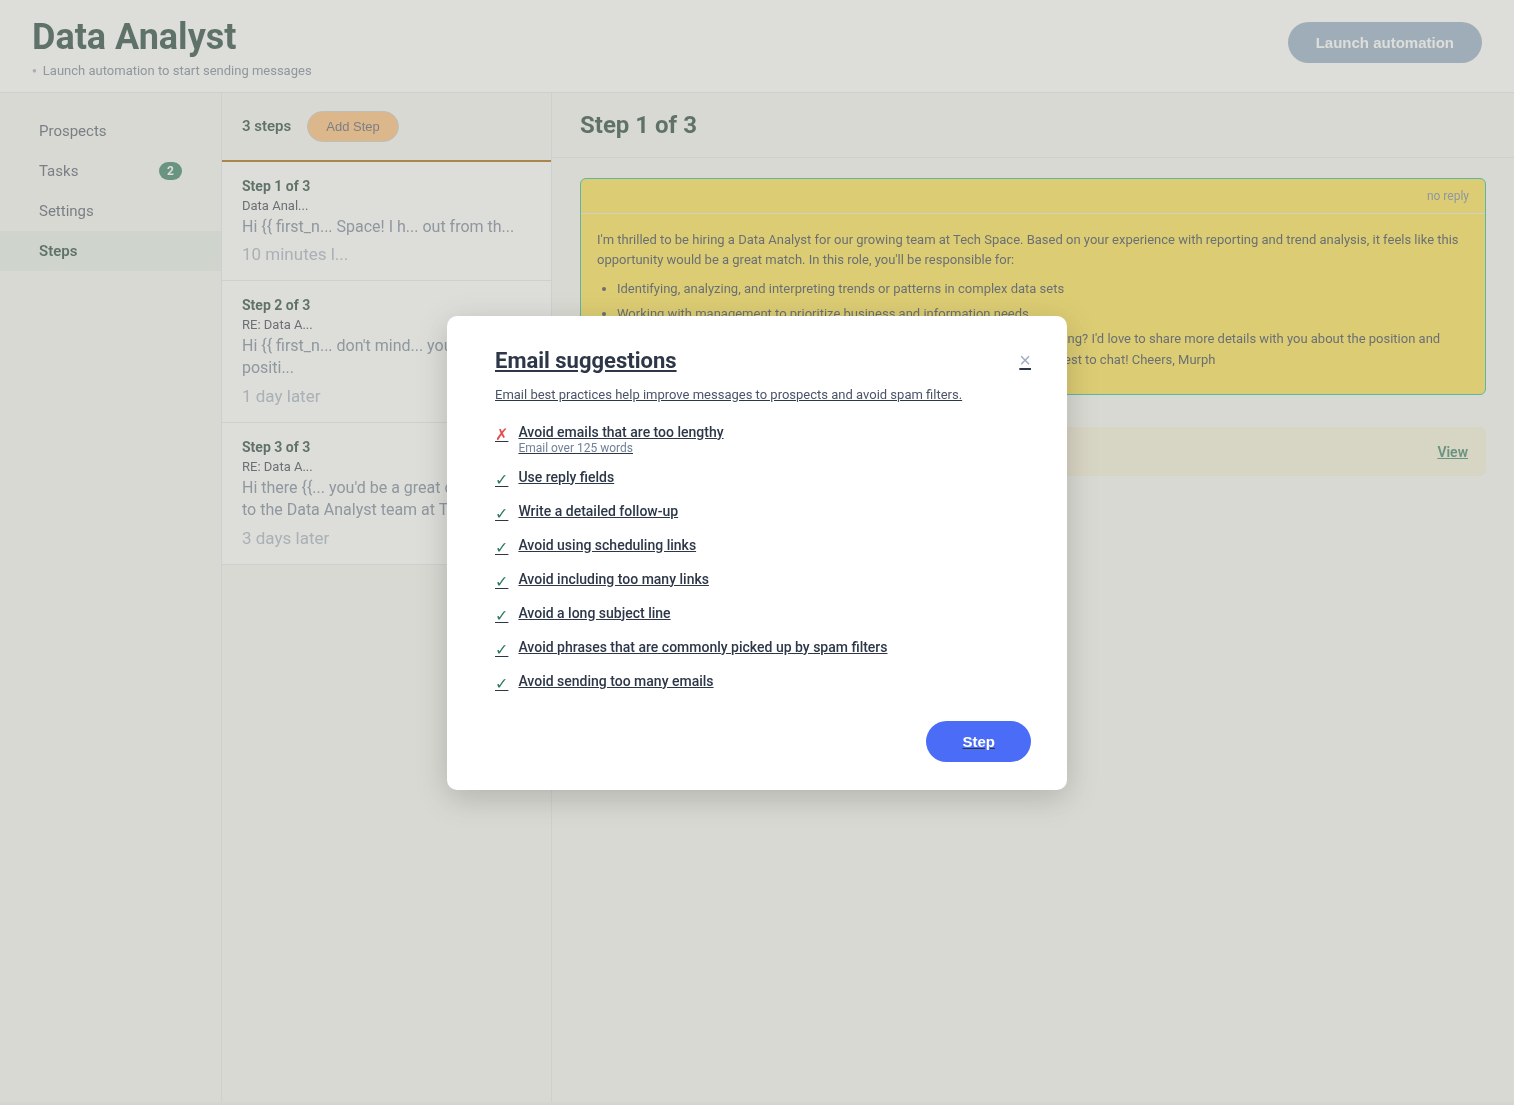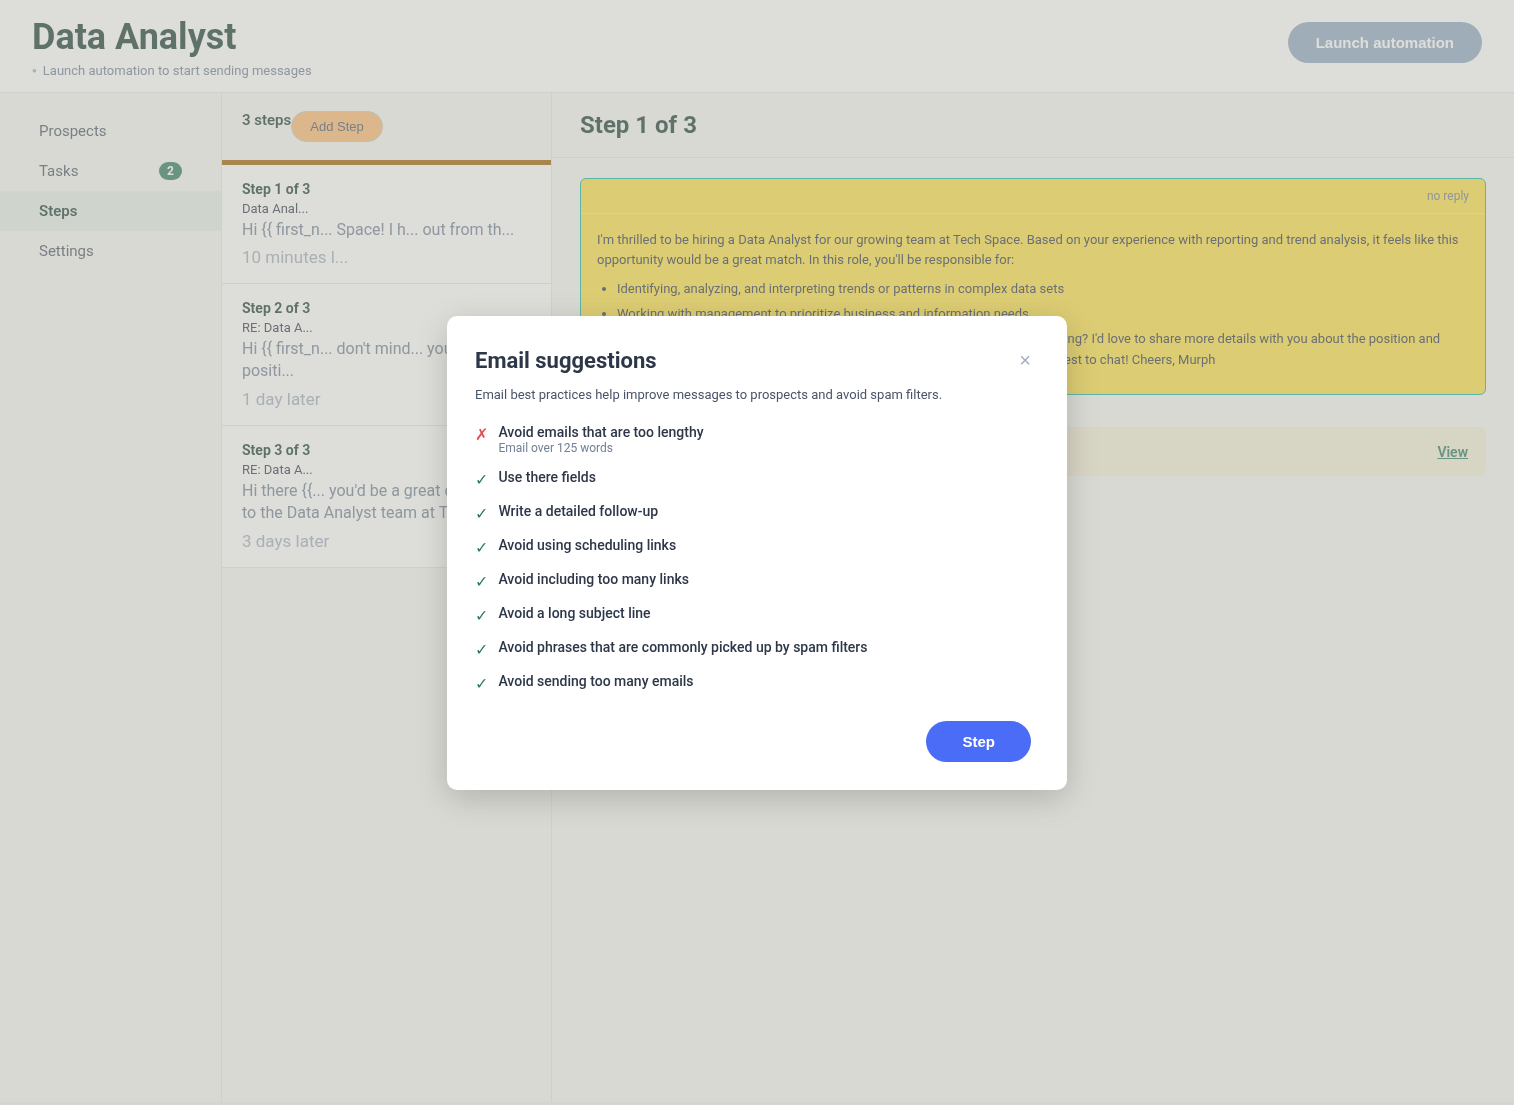--- a/index.html
+++ b/index.html
@@ -100,22 +100,23 @@
     
     .steps-panel {
       width: 330px;
       background: #f7f7f4;
       border-right: 1px solid #e2e8f0;
       flex-shrink: 0;
     }
     .steps-header {
       padding: 18px 20px;
       display: flex;
-      align-items: flex-start;
-      border-bottom: 5px solid #a16207;
+      align-items: center;
+      gap: 16px;
+      border-bottom: 2px solid #a16207;
     }
     .steps-count {
       font-size: 15px;
       font-weight: 600;
       color: #1a3c34;
     }
     .add-step-btn {
       background: #fdba74;
       border: 1.5px solid #c0c8c4;
       border-radius: 20px;
@@ -244,23 +245,24 @@
       align-items: center;
       justify-content: center;
       z-index: 100;
     }
 
     
     .modal {
       background: #fff;
       border-radius: 10px;
       width: 620px;
-      padding: 32px 36px 28px 28px;
+      padding: 32px 36px 28px 48px;
       box-shadow: 0 8px 32px rgba(0,0,0,0.18);
       position: relative;
+      text-decoration: underline;
     }
     .modal-header {
       display: flex;
       align-items: center;
       justify-content: space-between;
       margin-bottom: 14px;
     }
     .modal-title {
       font-size: 22px;
       font-weight: 700;
@@ -334,25 +336,25 @@
 <div class="main-layout">
 
   <div class="sidebar">
     <div class="sidebar-item">
       <span>Prospects</span>
     </div>
     <div class="sidebar-item">
       <span>Tasks</span>
       <span class="sidebar-badge">2</span>
     </div>
+    <div class="sidebar-item">
+      <span>Settings</span>
+    </div>
     <div class="sidebar-item active">
       <span>Steps</span>
-    </div>
-    <div class="sidebar-item">
-      <span>Settings</span>
     </div>
   </div>
 
   <div class="content-area">
 
     <div class="steps-panel">
       <div class="steps-header">
         <span class="steps-count">3 steps</span>
         <button class="add-step-btn">Add Step</button>
       </div>
@@ -426,21 +428,21 @@
     <li class="fail">
           <span class="check-icon">✗</span>
           <div class="suggestion-item-content">
             <div class="suggestion-item-label">Avoid emails that are too lengthy</div>
             <div class="suggestion-item-sub">Email over 125 words</div>
           </div>
         </li>
         <li class="pass">
           <span class="check-icon">✓</span>
           <div class="suggestion-item-content">
-            <div class="suggestion-item-label">Use there fields</div>
+            <div class="suggestion-item-label">Use reply fields</div>
           </div>
         </li>
         <li class="pass">
           <span class="check-icon">✓</span>
           <div class="suggestion-item-content">
             <div class="suggestion-item-label">Write a detailed follow-up</div>
           </div>
         </li>
         <li class="pass">
           <span class="check-icon">✓</span>

